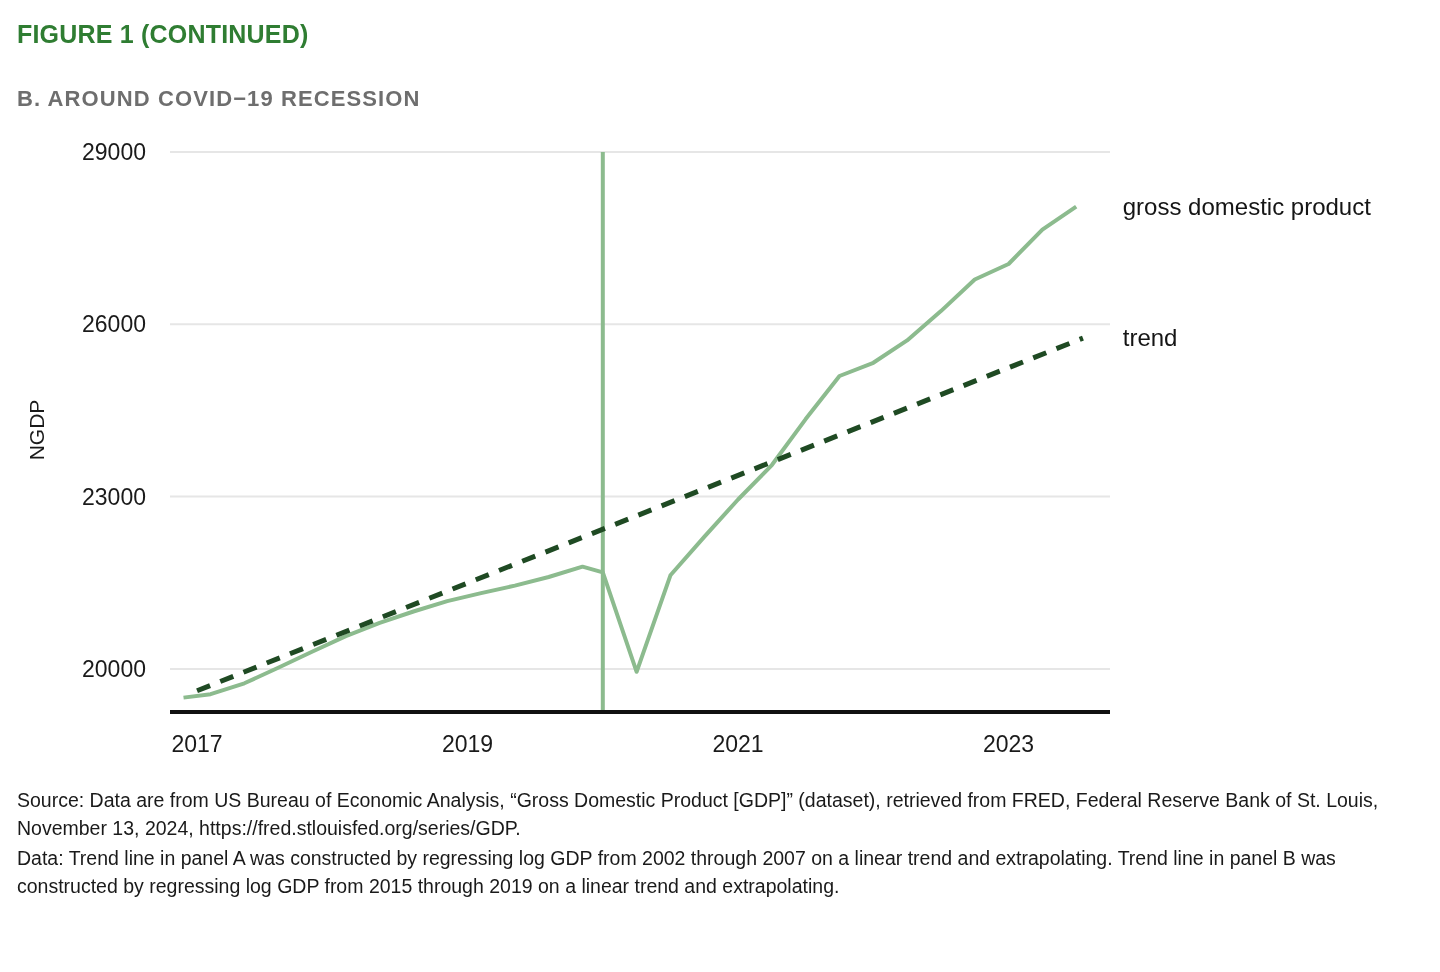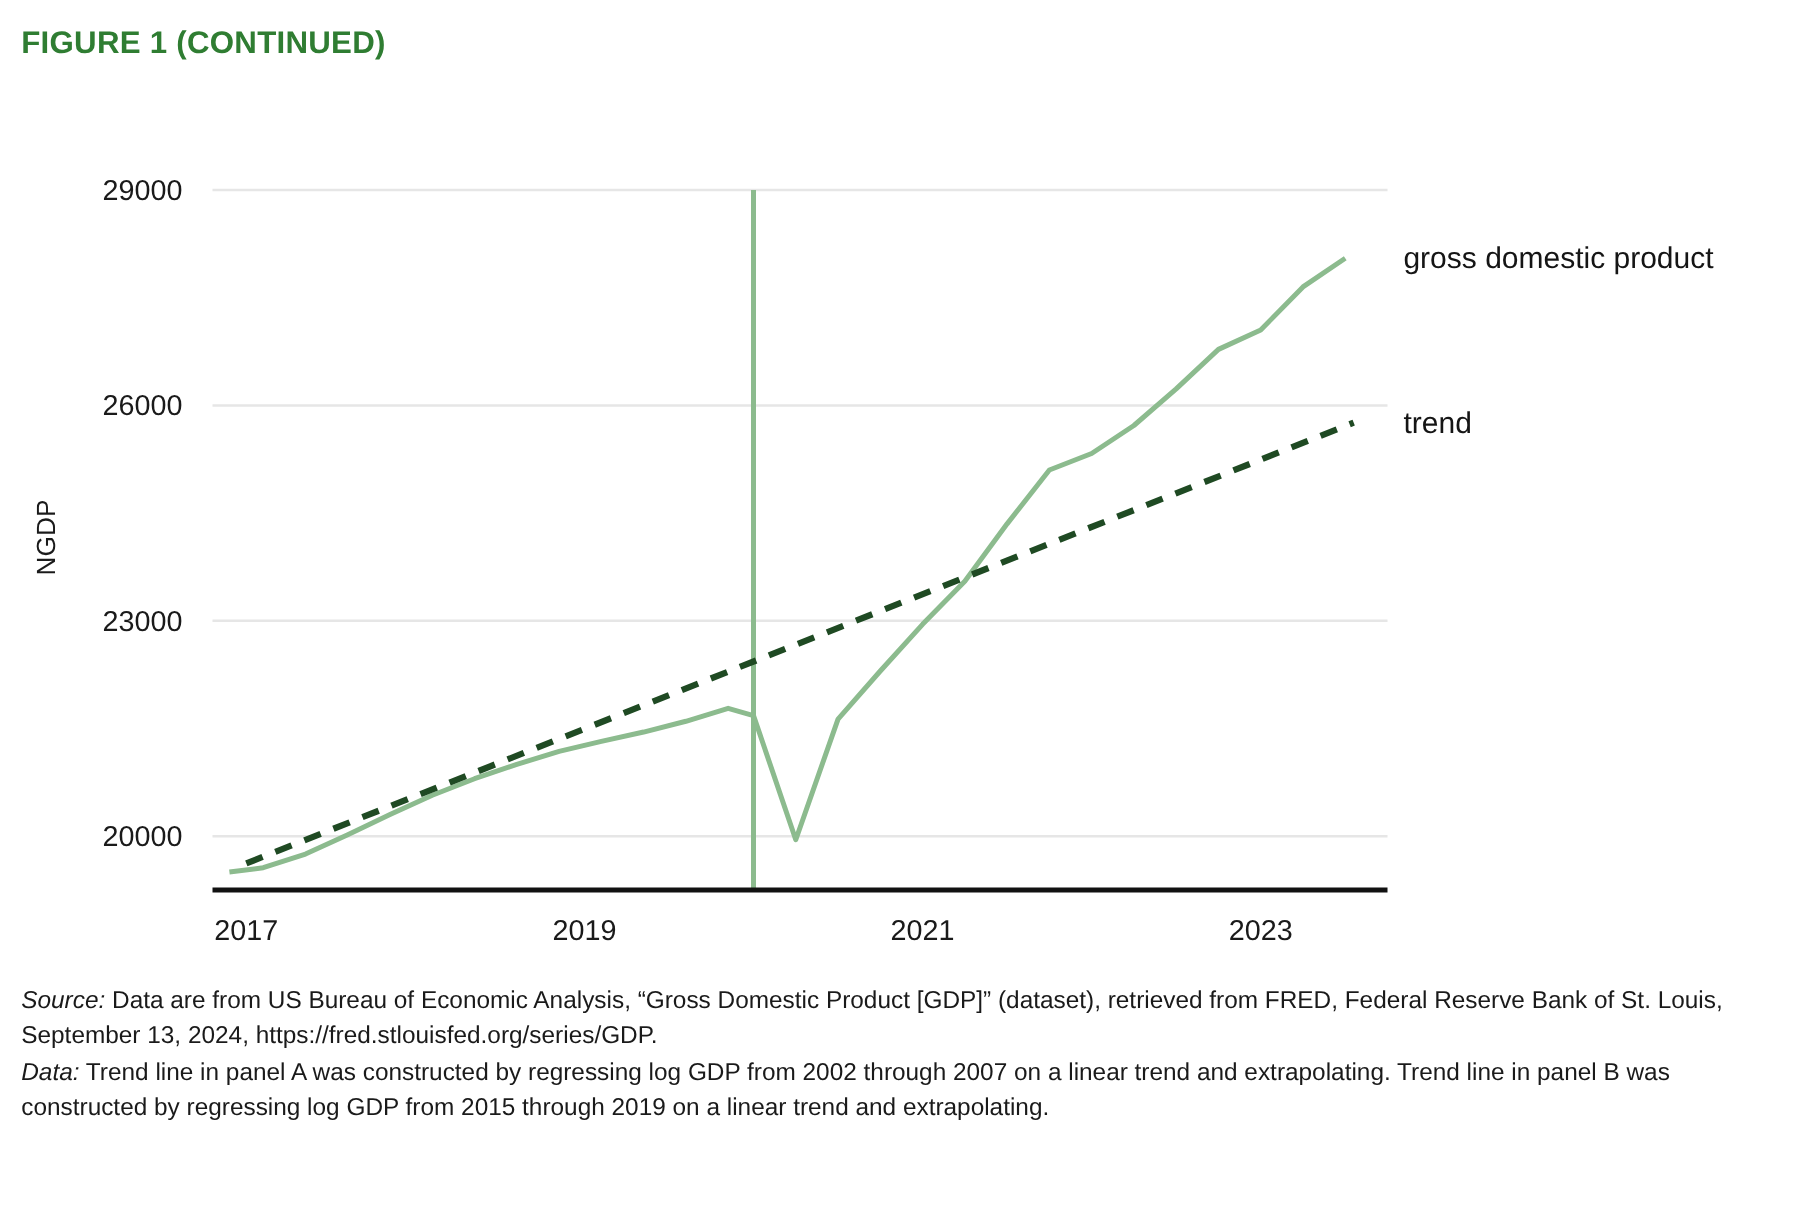--- a/index.html
+++ b/index.html
@@ -64,31 +64,31 @@
   .footnotes {
     position: absolute;
     left: 17px;
     top: 786px;
     width: 1400px;
     font-size: 19.5px;
     line-height: 28px;
     color: #1a1a1a;
   }
   .footnotes .lead {
-    font-style: italic;
   }
   .fn-block { margin: 0 0 0 0; }
   .fn-note { margin-top: 2px; }
 </style>
 </head>
 <body>
 
 <div class="page">
 
   <div class="fig-title">FIGURE 1 (CONTINUED)</div>
+  <div class="panel-title">B. AROUND COVID−19 RECESSION</div>
 
   <div class="chart-wrap">
     <svg class="chart" id="chart-svg" width="1440" height="650" viewBox="0 0 1440 650">
       <g id="gridlines">
           <line x1="170" y1="538.9230769230769" x2="1110" y2="538.9230769230769" stroke="#e6e6e6" stroke-width="2"></line>
           <line x1="170" y1="366.61538461538464" x2="1110" y2="366.61538461538464" stroke="#e6e6e6" stroke-width="2"></line>
           <line x1="170" y1="194.30769230769232" x2="1110" y2="194.30769230769232" stroke="#e6e6e6" stroke-width="2"></line>
           <line x1="170" y1="22" x2="1110" y2="22" stroke="#e6e6e6" stroke-width="2"></line>
         </g>
       <g id="ytick-labels">
@@ -114,20 +114,20 @@
           <text x="1122.7625899280515" y="84.56410256410254" class="series-label">gross domestic product</text>
           <text x="1122.7625899280515" y="216.0923076923077" class="series-label">trend</text>
         </g>
       <line id="xaxis-line" x1="170" y1="582" x2="1110" y2="582" stroke="#111111" stroke-width="4"></line>
       <text id="yaxis-title" class="axis-title" x="44" y="300" transform="rotate(-90 44 300)" text-anchor="middle">NGDP</text>
     </svg>
   </div>
 
   <div class="footnotes">
     <div class="fn-block">
-      <span class="lead">Source:</span><span> Data are from US Bureau of Economic Analysis, “Gross Domestic Product [GDP]” (dataset), retrieved from FRED, Federal Reserve Bank of St. Louis, September 13, 2024, https://fred.stlouisfed.org/series/GDP.</span>
+      <span class="lead">Source:</span><span> Data are from US Bureau of Economic Analysis, “Gross Domestic Product [GDP]” (dataset), retrieved from FRED, Federal Reserve Bank of St. Louis, November 13, 2024, https://fred.stlouisfed.org/series/GDP.</span>
     </div>
     <div class="fn-block fn-note">
       <span class="lead">Data:</span><span> Trend line in panel A was constructed by regressing log GDP from 2002 through 2007 on a linear trend and extrapolating. Trend line in panel B was constructed by regressing log GDP from 2015 through 2019 on a linear trend and extrapolating.</span>
     </div>
   </div>
 
 </div>
 
 </body></html>

